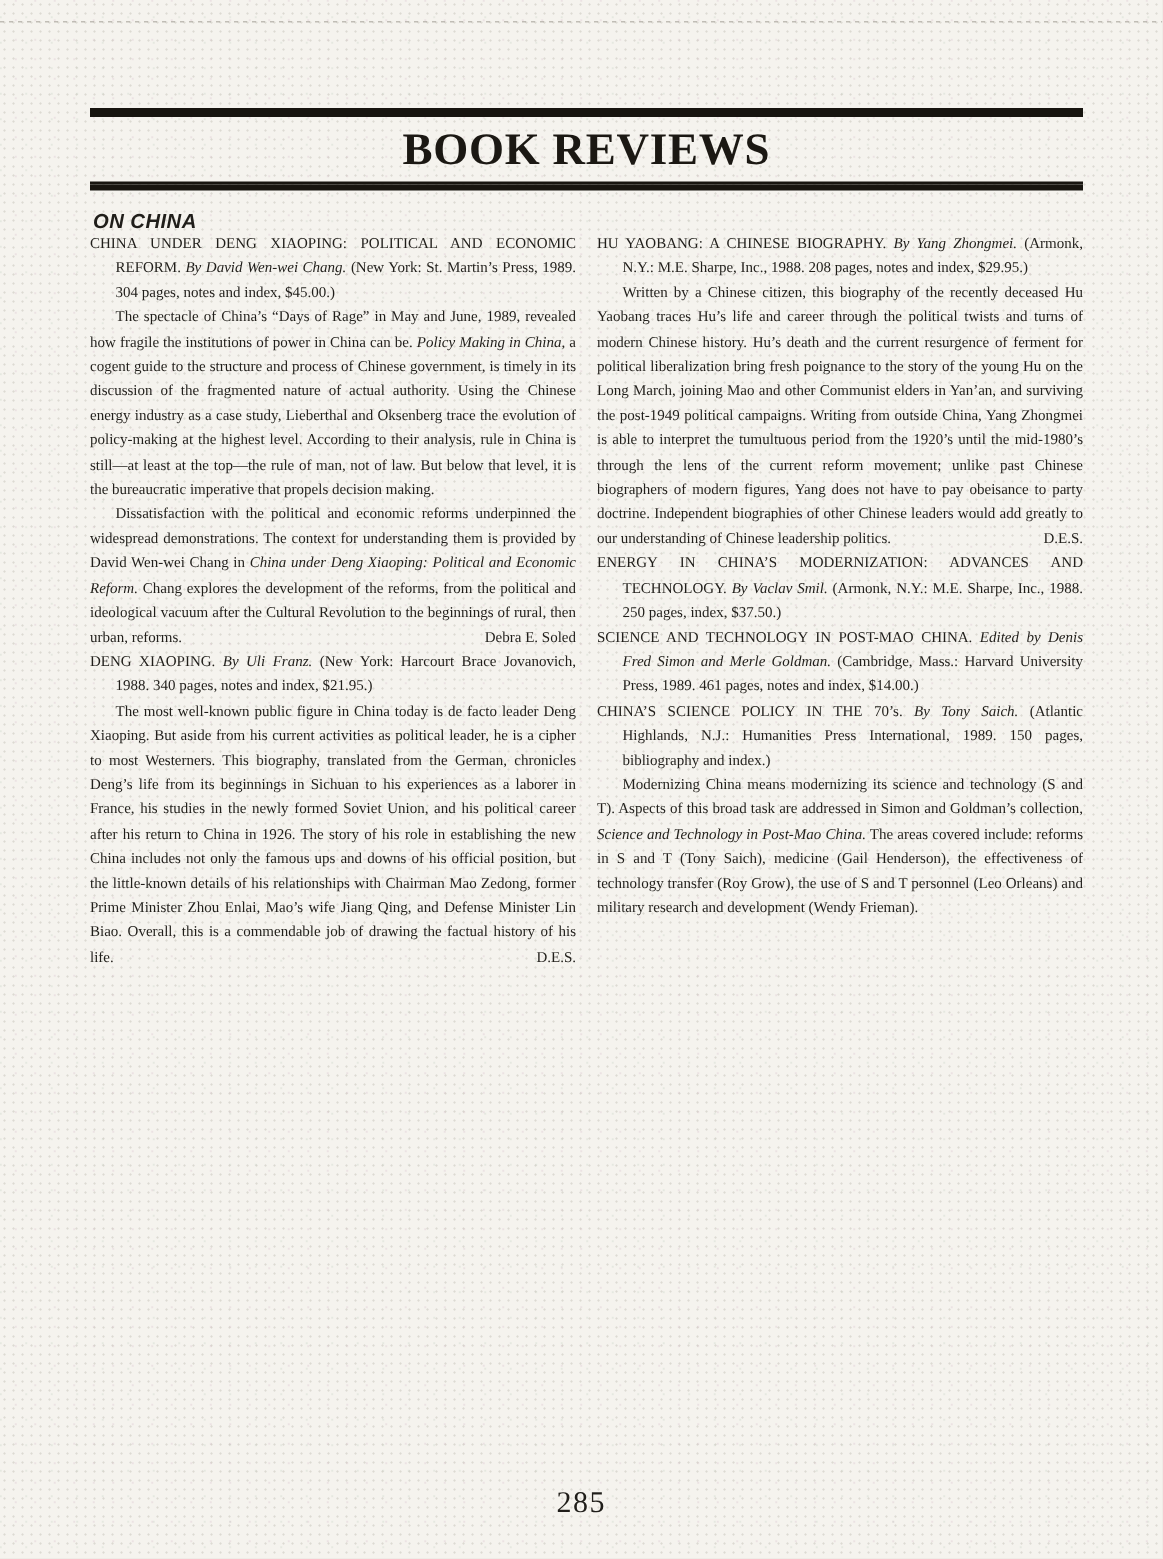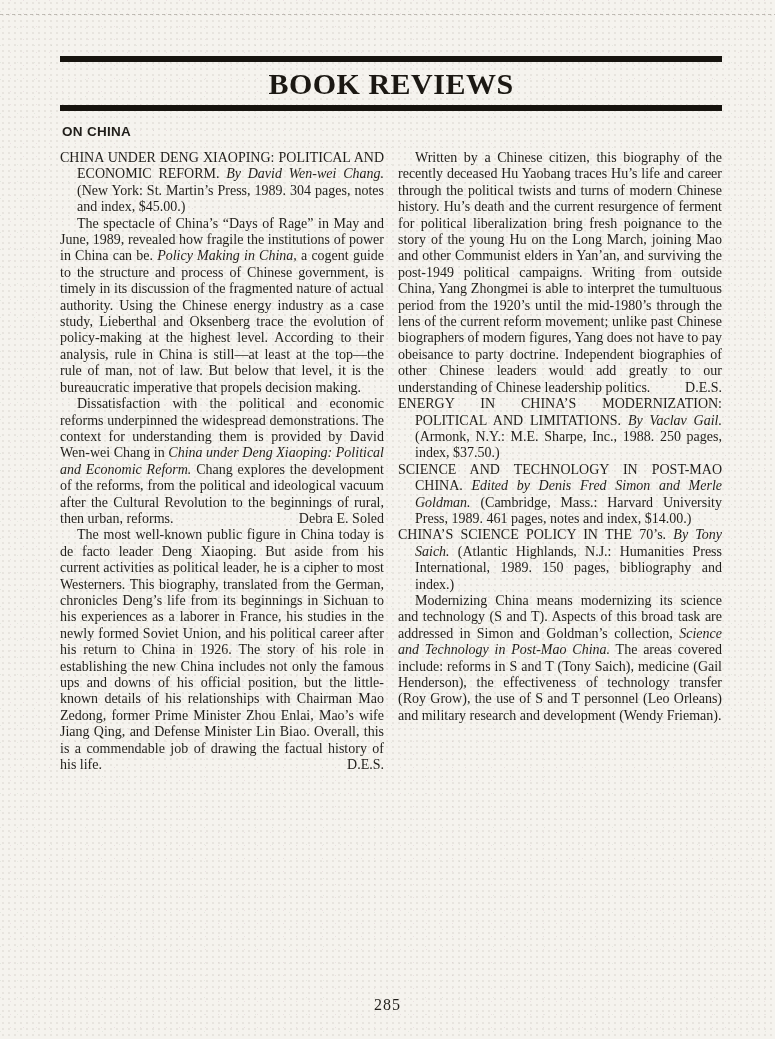--- a/index.html
+++ b/index.html
@@ -7,21 +7,21 @@
     --rule:#17140f;
     --paper:#f5f3ee;
     --indent:17px;
   }
   *{box-sizing:border-box;}
   html,body{margin:0;padding:0;background:#e9e7e2;}
   .page{
     position:relative;
     width:775px;height:1039px;
     margin:0;
-    padding:56px 53px 0 60px;
+    padding:72px 53px 0 60px;
     background-color:var(--paper);
     background-image:
       radial-gradient(circle, rgba(172,166,155,0.32) 0.5px, transparent 1px),
       radial-gradient(circle, rgba(189,148,176,0.18) 0.5px, transparent 1px),
       radial-gradient(circle, rgba(148,176,150,0.16) 0.5px, transparent 1px);
     background-size:6px 6px,13px 13px,17px 17px;
     background-position:0 0,4px 7px,9px 3px;
     color:var(--ink);
     font-family:"Liberation Serif","DejaVu Serif",serif;
     overflow:hidden;
@@ -43,41 +43,41 @@
     letter-spacing:0.5px;
     text-align:center;
     color:#1b1813;
   }
   .section-heading{
     margin:13px 0 0 2px;
     font-family:"Liberation Sans","DejaVu Sans",sans-serif;
     font-size:13.5px;
     font-weight:bold;
     letter-spacing:0.3px;
+    font-style:italic;
   }
   .columns{
     display:flex;
     gap:14px;
-    margin-top:11px;
-    font-size:14px;
+    font-size:10px;
     line-height:16.4px;
     text-align:justify;
     justify-content:flex-end;
   }
   .column{flex:1 1 0;min-width:0;hyphens:auto;-webkit-hyphens:auto;}
   .column p{margin:0;}
   .citation{padding-left:var(--indent);text-indent:calc(-1 * var(--indent));}
   .para{text-indent:var(--indent);}
   .gap{margin-top:16px;}
   .it{font-style:italic;}
   .signoff{float:right;text-indent:0;}
   .folio{
     position:absolute;left:0;right:0;bottom:25px;
     text-align:center;
-    font-size:16px;
+    font-size:20px;
     letter-spacing:1px;
   }
 </style>
 </head>
 <body>
 
 <div class="page">
   <div class="scan-line"></div>
 
   <header>
@@ -86,25 +86,27 @@
     <div class="double-rule"></div>
   </header>
 
   <h2 class="section-heading">ON CHINA</h2>
 
   <main class="columns">
     <section class="column">
         <p class="citation"><span>CHINA UNDER DENG XIAOPING: POLITICAL AND ECONOMIC REFORM. </span><span class="it">By David Wen-wei Chang.</span><span> (New York: St. Martin’s Press, 1989. 304 pages, notes and index, $45.00.)</span></p>
         <p class="para"><span>The spectacle of China’s “Days of Rage” in May and June, 1989, revealed how fragile the institutions of power in China can be. </span><span class="it">Policy Making in China,</span><span> a cogent guide to the structure and process of Chinese government, is timely in its discussion of the fragmented nature of actual authority. Using the Chinese energy industry as a case study, Lieberthal and Oksenberg trace the evolution of policy-making at the highest level. According to their analysis, rule in China is still—at least at the top—the rule of man, not of law. But below that level, it is the bureaucratic imperative that propels decision making.</span></p>
         <p class="para"><span>Dissatisfaction with the political and economic reforms underpinned the widespread demonstrations. The context for understanding them is provided by David Wen-wei Chang in </span><span class="it">China under Deng Xiaoping: Political and Economic Reform.</span><span> Chang explores the development of the reforms, from the political and ideological vacuum after the Cultural Revolution to the beginnings of rural, then urban, reforms.</span><span class="signoff">Debra E. Soled</span></p>
+        <p class="citation gap"><span>DENG XIAOPING. </span><span class="it">By Uli Franz.</span><span> (New York: Harcourt Brace Jovanovich, 1988. 340 pages, notes and index, $21.95.)</span></p>
         <p class="para"><span>The most well-known public figure in China today is de facto leader Deng Xiaoping. But aside from his current activities as political leader, he is a cipher to most Westerners. This biography, translated from the German, chronicles Deng’s life from its beginnings in Sichuan to his experiences as a laborer in France, his studies in the newly formed Soviet Union, and his political career after his return to China in 1926. The story of his role in establishing the new China includes not only the famous ups and downs of his official position, but the little-known details of his relationships with Chairman Mao Zedong, former Prime Minister Zhou Enlai, Mao’s wife Jiang Qing, and Defense Minister Lin Biao. Overall, this is a commendable job of drawing the factual history of his life.</span><span class="signoff">D.E.S.</span></p>
       </section>
     <section class="column">
+        <p class="citation"><span>HU YAOBANG: A CHINESE BIOGRAPHY. </span><span class="it">By Yang Zhongmei.</span><span> (Armonk, N.Y.: M.E. Sharpe, Inc., 1988. 208 pages, notes and index, $29.95.)</span></p>
         <p class="para"><span>Written by a Chinese citizen, this biography of the recently deceased Hu Yaobang traces Hu’s life and career through the political twists and turns of modern Chinese history. Hu’s death and the current resurgence of ferment for political liberalization bring fresh poignance to the story of the young Hu on the Long March, joining Mao and other Communist elders in Yan’an, and surviving the post-1949 political campaigns. Writing from outside China, Yang Zhongmei is able to interpret the tumultuous period from the 1920’s until the mid-1980’s through the lens of the current reform movement; unlike past Chinese biographers of modern figures, Yang does not have to pay obeisance to party doctrine. Independent biographies of other Chinese leaders would add greatly to our understanding of Chinese leadership politics.</span><span class="signoff">D.E.S.</span></p>
-        <p class="citation gap"><span>ENERGY IN CHINA’S MODERNIZATION: POLITICAL AND LIMITATIONS. </span><span class="it">By Vaclav Gail.</span><span> (Armonk, N.Y.: M.E. Sharpe, Inc., 1988. 250 pages, index, $37.50.)</span></p>
+        <p class="citation gap"><span>ENERGY IN CHINA’S MODERNIZATION: ADVANCES AND TECHNOLOGY. </span><span class="it">By Vaclav Smil.</span><span> (Armonk, N.Y.: M.E. Sharpe, Inc., 1988. 250 pages, index, $37.50.)</span></p>
         <p class="citation"><span>SCIENCE AND TECHNOLOGY IN POST-MAO CHINA. </span><span class="it">Edited by Denis Fred Simon and Merle Goldman.</span><span> (Cambridge, Mass.: Harvard University Press, 1989. 461 pages, notes and index, $14.00.)</span></p>
         <p class="citation"><span>CHINA’S SCIENCE POLICY IN THE 70’s. </span><span class="it">By Tony Saich.</span><span> (Atlantic Highlands, N.J.: Humanities Press International, 1989. 150 pages, bibliography and index.)</span></p>
         <p class="para"><span>Modernizing China means modernizing its science and technology (S and T). Aspects of this broad task are addressed in Simon and Goldman’s collection, </span><span class="it">Science and Technology in Post-Mao China.</span><span> The areas covered include: reforms in S and T (Tony Saich), medicine (Gail Henderson), the effectiveness of technology transfer (Roy Grow), the use of S and T personnel (Leo Orleans) and military research and development (Wendy Frieman).</span></p>
       </section>
   </main>
 
   <footer class="folio">
     <span>285</span>
   </footer>
 </div>

